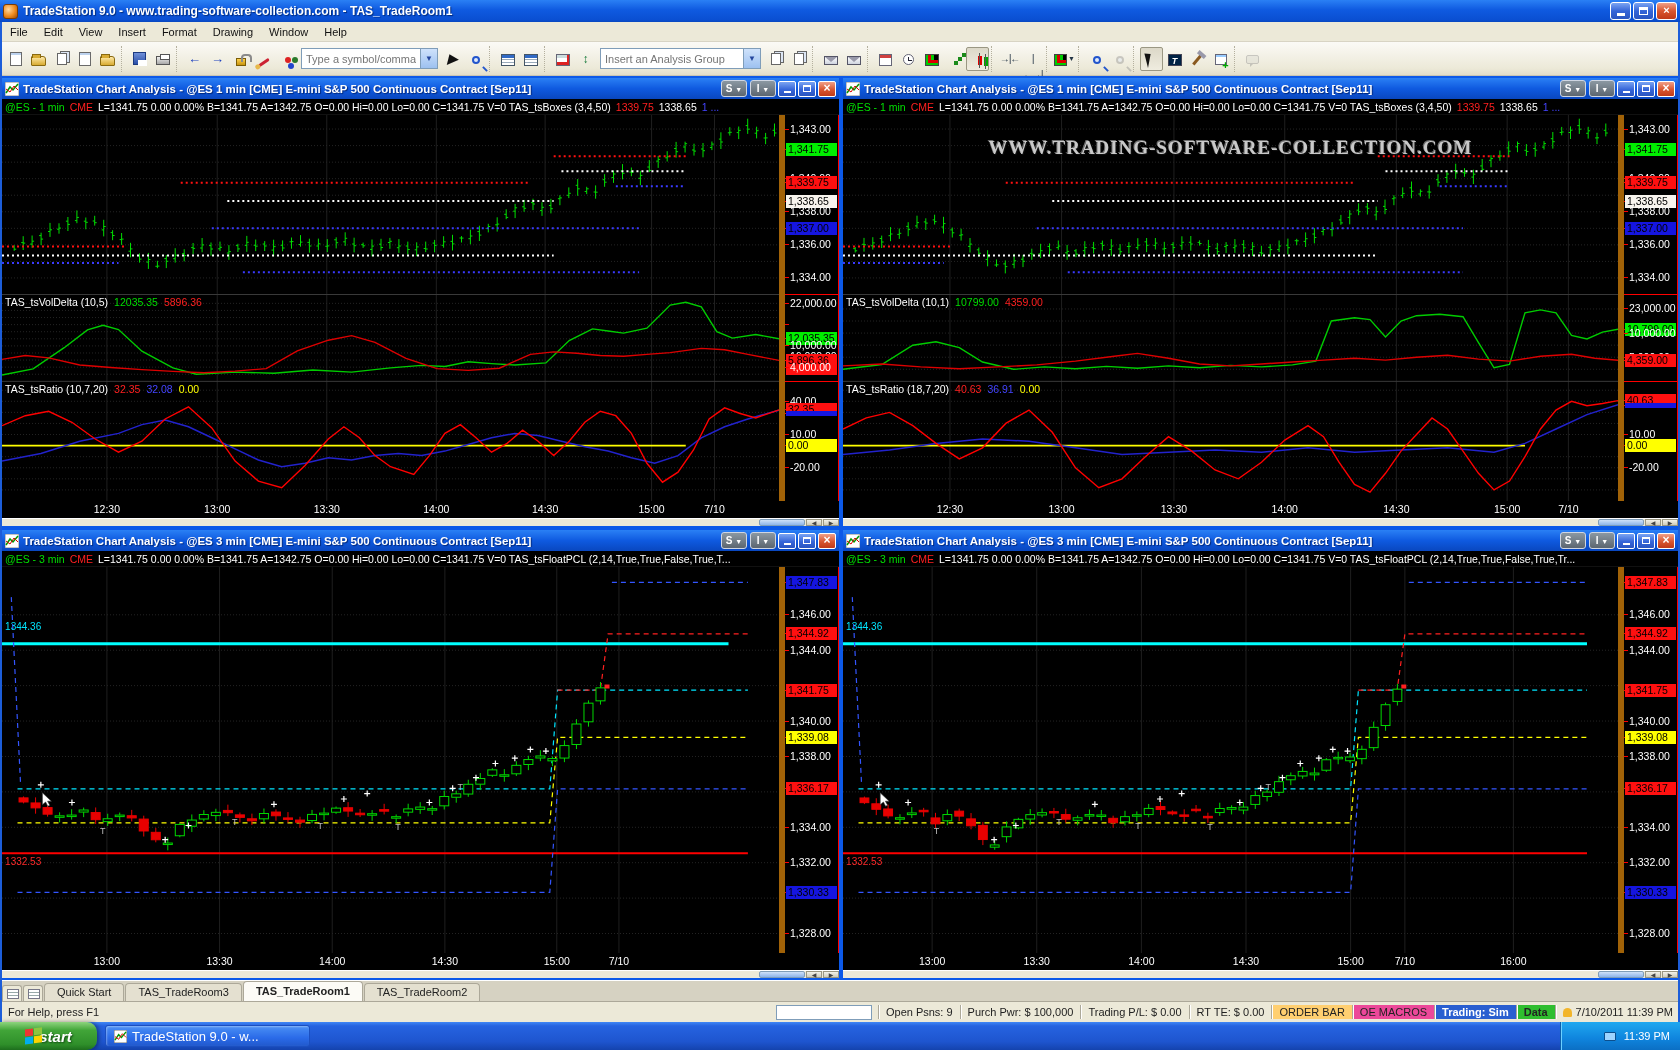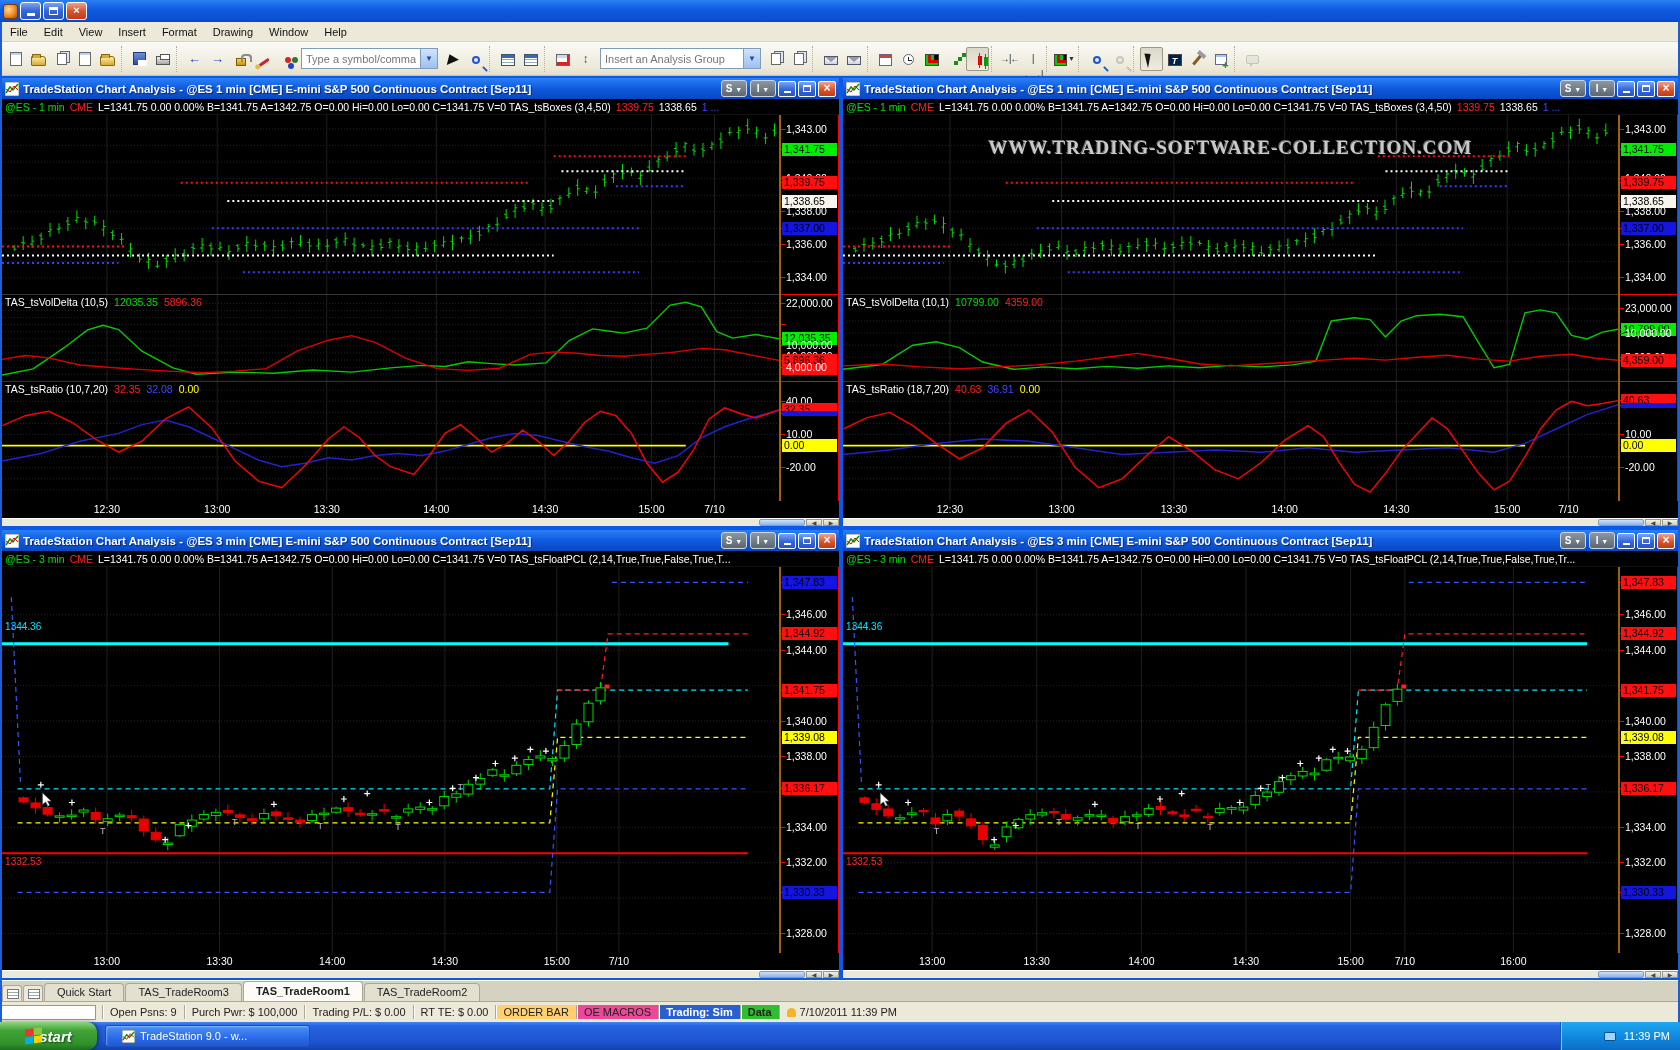--- a/index.html
+++ b/index.html
@@ -70,21 +70,21 @@
   .sibtn{width:26px;height:17px;margin-left:3px;border:1px solid #cfd6e2;border-radius:3px;background:linear-gradient(#8b98a2,#5c6670);color:#fff;font-size:10px;font-weight:bold;text-align:center;line-height:15px}
   .sibtn small{font-size:7px}
   .wbtn{width:18px;height:16px;margin-left:2px;border:1px solid #fff;border-radius:2px;background:linear-gradient(180deg,#7ba4f2,#3565d8 55%,#2a55c0);color:#fff;text-align:center;font-size:10px;line-height:13px;font-weight:bold}
   .wbtn.close{background:linear-gradient(180deg,#f0a089,#d8552f 55%,#c03a18);font-size:12px}
   .wbtn .minglyph{display:inline-block;width:7px;height:2px;background:#fff;margin-top:9px}
   .wbtn .maxglyph{display:inline-block;width:8px;height:7px;border:1px solid #fff;border-top:2px solid #fff;margin-top:3px}
   .dline{height:16px;background:#000;color:#fff;font-size:10.5px;line-height:16px;white-space:nowrap;overflow:hidden;padding-left:3px;border-bottom:1px solid #111}
   .dline span{margin-right:5px}
   .wbody{position:absolute;left:0;right:0;top:37px;bottom:25px}
   .plot{position:absolute;left:0;top:0;bottom:0;right:60px;background:#000;overflow:hidden}
-  .scale{position:absolute;right:0;top:0;bottom:0;width:60px;background:#000;border-left:2px solid #a16207;border-right:1px solid #f00;overflow:hidden}
+  .scale{position:absolute;right:0;top:0;bottom:0;width:60px;background:#000;border-left:6px solid #a16207;border-right:1px solid #f00;overflow:hidden}
   .sc-label{position:absolute;left:3px;right:1px;color:#fff;font-size:10.5px;padding-left:2px;white-space:nowrap}
   .sc-label.boxed{color:#000;left:1px}
   .sc-tick{position:absolute;left:0;width:4px;height:1px;background:#f00}
   .sc-sep{position:absolute;left:0;right:0;height:1px;background:#f00}
   .waxis{position:absolute;left:0;right:60px;bottom:8px;height:17px;background:#000;color:#fff;font-size:10.5px}
   .alabel{position:absolute;top:2px;transform:translateX(-50%)}
   .hstrip{position:absolute;left:0;right:0;bottom:0;height:8px;background:#ece9d8;border-top:1px solid #fff}
   .hthumb{position:absolute;right:34px;width:46px;top:0;bottom:0;background:linear-gradient(#cfe0f8,#8db4ea);border:1px solid #7f9db9;border-radius:2px}
   .harr{position:absolute;top:0;bottom:0;width:16px;background:linear-gradient(#f2f1ea,#cfccba);border:1px solid #9a9783;color:#444;font-size:6px;text-align:center;line-height:7px}
   .pane-label{position:absolute;left:3px;font-size:10.5px;white-space:nowrap;z-index:3}
@@ -102,36 +102,37 @@
   .sfield{padding:1px 7px;border-left:1px solid #aca899;box-shadow:inset 1px 0 0 #fff;white-space:nowrap}
   .sfield.orange{background:#ffcf70}
   .sfield.orange2{background:#ec4899}
   .sfield.blue{background:#2a5fd0;color:#fff;font-weight:bold}
   .sfield.green{background:#2fbe2f;font-weight:bold}
   .bell{display:inline-block;width:9px;height:9px;background:#f2b52a;border-radius:50% 50% 15% 15%;margin-right:4px;vertical-align:-1px}
   
   .taskbar{position:absolute;left:0;top:1022px;width:1680px;height:28px;background:linear-gradient(180deg,#4087f5 0%,#2663e0 14%,#1e55cf 70%,#1443ae 100%);display:flex;align-items:stretch}
   .startbtn{width:97px;background:linear-gradient(180deg,#8ed47e 0%,#41a538 30%,#2f8f2a 80%,#1d6e1d 100%);border-radius:0 10px 10px 0;display:flex;align-items:center;justify-content:center;color:#fff;font-size:15px;font-weight:bold;font-style:italic;text-shadow:1px 1px 2px #124a12;box-shadow:2px 0 4px rgba(0,0,0,.4)}
   .flag{width:8px;height:7px;background:#e33;margin-right:6px;box-shadow:9px 0 0 #8dc63f,0 8px 0 #00adef,9px 8px 0 #fbd400;transform:skewY(-8deg);margin-bottom:8px}
-  .taskitem{margin:3px 2px 3px 8px;width:205px;background:linear-gradient(180deg,#4a90f5,#2a6ae8 60%,#2159cc);border:1px solid #1b4fc0;border-radius:3px;display:flex;align-items:center;color:#fff;font-size:11px;padding:0 16px;box-shadow:inset 1px 1px 2px rgba(255,255,255,.35)}
+  .taskitem{margin:3px 2px 3px 8px;width:205px;background:linear-gradient(180deg,#4a90f5,#2a6ae8 60%,#2159cc);border:1px solid #1b4fc0;border-radius:3px;display:flex;align-items:center;color:#fff;font-size:13px;padding:0 8px;box-shadow:inset 1px 1px 2px rgba(255,255,255,.35)}
   .taskitem svg{margin-right:5px;flex:none}
   .tray{margin-left:auto;width:120px;background:linear-gradient(180deg,#1fa8f0,#0f84dd 60%,#0b6fc4);border-left:1px solid #0a5fae;box-shadow:inset 1px 0 0 #6cd0ff;display:flex;align-items:center;justify-content:flex-end;padding:0 10px;color:#fff;font-size:11px;gap:8px}
   .trayicon{width:12px;height:9px;background:#9fd4ff;border:1px solid #0b4f8e;border-radius:1px}
   
   .frameL,.frameR{position:absolute;top:22px;width:2px;height:1000px;background:#1c5dd9;z-index:50}
   .frameL{left:0}.frameR{right:0}
 </style>
 </head>
 <body>
 
 <div class="frameL"></div>
 <div class="frameR"></div>
 
 <div class="titlebar">
   <span class="appicon"></span>
+  <span class="apptitle">TradeStation 9.0 - www.trading-software-collection.com - TAS_TradeRoom1</span>
   <span class="capbtn"><span class="minglyph"></span></span>
   <span class="capbtn"><span class="maxglyph"></span></span>
   <span class="capbtn close">×</span>
 </div>
 
 <div class="menubar">
   <span>File</span>
   <span>Edit</span>
   <span>View</span>
   <span>Insert</span>
@@ -925,20 +926,21 @@
 <div class="tabbar">
   <span class="wstab"></span>
   <span class="wstab"></span>
   <span class="tab">Quick Start</span>
   <span class="tab">TAS_TradeRoom3</span>
   <span class="tab active">TAS_TradeRoom1</span>
   <span class="tab">TAS_TradeRoom2</span>
 </div>
 
 <div class="statusbar">
+  <span class="help">For Help, press F1</span>
   <span class="sbox"></span>
   <span class="sfield">Open Psns: 9</span>
   <span class="sfield">Purch Pwr: $ 100,000</span>
   <span class="sfield">Trading P/L: $ 0.00</span>
   <span class="sfield">RT TE: $ 0.00</span>
   <span class="sfield orange">ORDER BAR</span>
   <span class="sfield orange2">OE MACROS</span>
   <span class="sfield blue">Trading: Sim</span>
   <span class="sfield green">Data</span>
   <span class="sfield"><span class="bell"></span><span>7/10/2011 11:39 PM</span></span>

